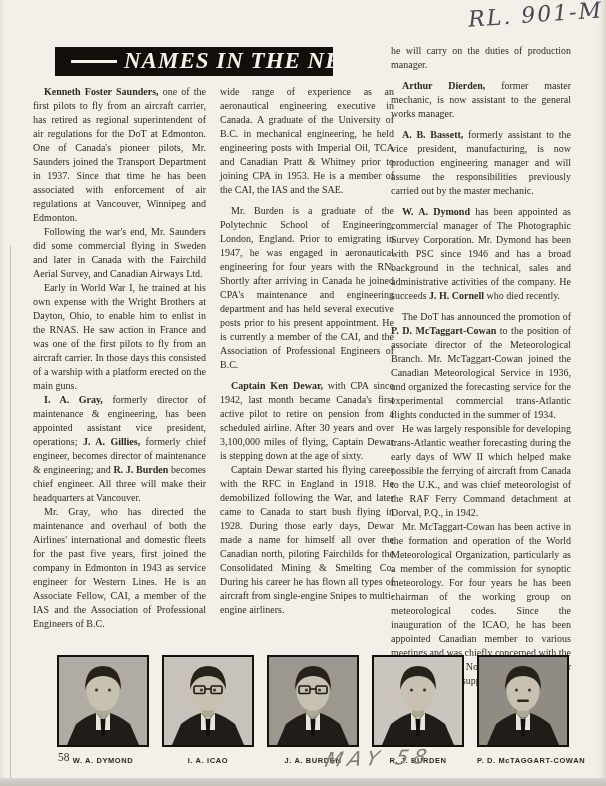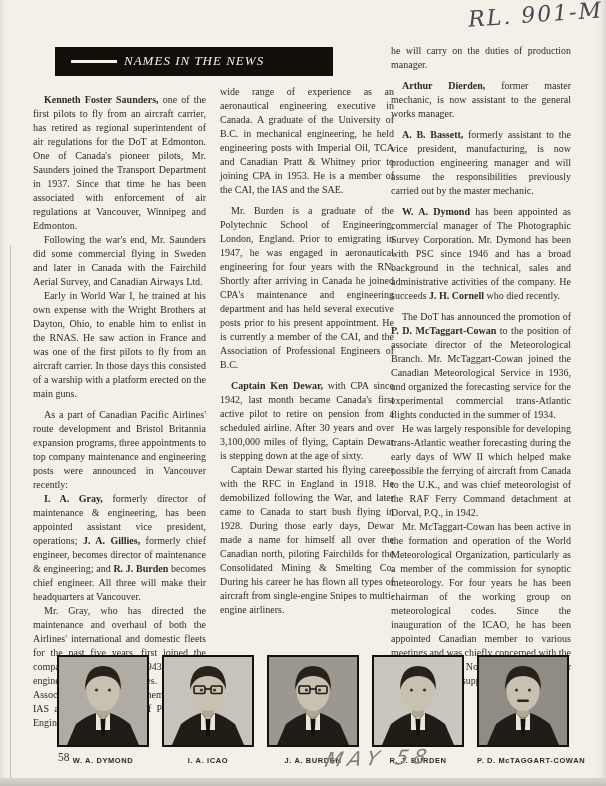--- a/index.html
+++ b/index.html
@@ -11,24 +11,24 @@
   .page{position:relative;width:606px;height:786px;background:var(--paper);
     font-family:"Liberation Serif",serif;color:var(--ink);
     box-shadow:inset -7px 0 9px -7px rgba(0,0,0,.22), inset 7px 0 9px -8px rgba(0,0,0,.12), inset 0 -6px 8px -6px rgba(0,0,0,.15);}
   .handwriting-top{position:absolute;left:468px;top:2px;width:135px;
     font-family:"DejaVu Serif",serif;font-style:italic;font-size:22px;color:#484650;
     letter-spacing:2px;transform:rotate(-4deg);white-space:nowrap;}
   .banner{position:absolute;left:55px;top:47px;width:278px;height:29px;background:var(--banner_bg);
     display:flex;align-items:center;}
   .banner-dash{display:inline-block;width:46px;height:3px;background:var(--banner_text);
     margin-left:16px;margin-right:7px;flex:0 0 auto;}
-  .banner-title{font-family:"Liberation Serif",serif;font-weight:normal;font-style:italic;
-    font-size:13px;color:var(--banner_text);letter-spacing:1px;white-space:nowrap;padding-bottom:2px;}
+  .banner-title{font-family:"Liberation Serif",serif;font-weight:bold;font-style:italic;
+    font-size:23px;color:var(--banner_text);letter-spacing:1px;white-space:nowrap;padding-bottom:2px;}
   .col{position:absolute;text-align:justify;font-size:10px;line-height:14px;}
-  .col1{left:33px;top:93px;width:173px;}
+  .col1{left:33px;top:85px;width:173px;}
   .col2{left:220px;top:85px;width:174px;}
   .col3{left:391px;top:44px;width:180px;}
   .col p{margin:0;text-indent:11px;hyphens:auto;}
   .col p.noindent{text-indent:0;}
   .col p.gap{margin-top:7px;}
   .col p.star-para{text-indent:-12px;padding-left:12px;}
   .b{font-weight:bold;}
   .red{color:var(--star_red);font-weight:bold;}
   .photos{position:absolute;left:57px;top:655px;width:512px;display:flex;justify-content:space-between;}
   .photo{margin:0;width:92px;text-align:center;}
@@ -58,21 +58,20 @@
 
   <div class="banner">
     <span class="banner-dash"></span>
     <span class="banner-title">NAMES IN THE NEWS</span>
   </div>
 
   <div class="col col1">
       <p><span class="b">Kenneth Foster Saunders,</span><span> one of the first pilots to fly from an aircraft carrier, has retired as regional superintendent of air regulations for the DoT at Edmonton. One of Canada's pioneer pilots, Mr. Saunders joined the Transport Department in 1937. Since that time he has been associated with enforcement of air regulations at Vancouver, Winnipeg and Edmonton.</span></p>
       <p><span>Following the war's end, Mr. Saunders did some commercial flying in Sweden and later in Canada with the Fairchild Aerial Survey, and Canadian Airways Ltd.</span></p>
       <p><span>Early in World War I, he trained at his own expense with the Wright Brothers at Dayton, Ohio, to enable him to enlist in the RNAS. He saw action in France and was one of the first pilots to fly from an aircraft carrier. In those days this consisted of a warship with a platform erected on the main guns.</span></p>
-      <p class="gap"><span>As a part of Canadian Pacific Airlines' route development and Bristol Britannia expansion programs, three appointments to top company maintenance and engineering posts were announced in Vancouver recently:</span></p>
       <p><span class="b">I. A. Gray,</span><span> formerly director of maintenance &amp; engineering, has been appointed assistant vice president, operations; </span><span class="b">J. A. Gillies,</span><span> formerly chief engineer, becomes director of maintenance &amp; engineering; and </span><span class="b">R. J. Burden</span><span> becomes chief engineer. All three will make their headquarters at Vancouver.</span></p>
       <p><span>Mr. Gray, who has directed the maintenance and overhaul of both the Airlines' international and domestic fleets for the past five years, first joined the company in Edmonton in 1943 as service engineer for Western Lines. He is an Associate Fellow, CAI, a member of the IAS and the Association of Professional Engineers of B.C.</span></p>
     </div>
   <div class="col col2">
       <p class="noindent"><span>wide range of experience as an aeronautical engineering executive in Canada. A graduate of the University of B.C. in mechanical engineering, he held engineering posts with Imperial Oil, TCA and Canadian Pratt &amp; Whitney prior to joining CPA in 1953. He is a member of the CAI, the IAS and the SAE.</span></p>
       <p class="gap"><span>Mr. Burden is a graduate of the Polytechnic School of Engineering, London, England. Prior to emigrating in 1947, he was engaged in aeronautical engineering for four years with the RN. Shortly after arriving in Canada he joined CPA's maintenance and engineering department and has held several executive posts prior to his present appointment. He is currently a member of the CAI, and the Association of Professional Engineers of B.C.</span></p>
       <p class="gap"><span class="b">Captain Ken Dewar,</span><span> with CPA since 1942, last month became Canada's first active pilot to retire on pension from a scheduled airline. After 30 years and over 3,100,000 miles of flying, Captain Dewar is stepping down at the age of sixty.</span></p>
       <p><span>Captain Dewar started his flying career with the RFC in England in 1918. He demobilized following the War, and later came to Canada to start bush flying in 1928. During those early days, Dewar made a name for himself all over the Canadian north, piloting Fairchilds for the Consolidated Mining &amp; Smelting Co. During his career he has flown all types of aircraft from single-engine Snipes to multi-engine airliners.</span></p>
     </div>
   <div class="col col3">

